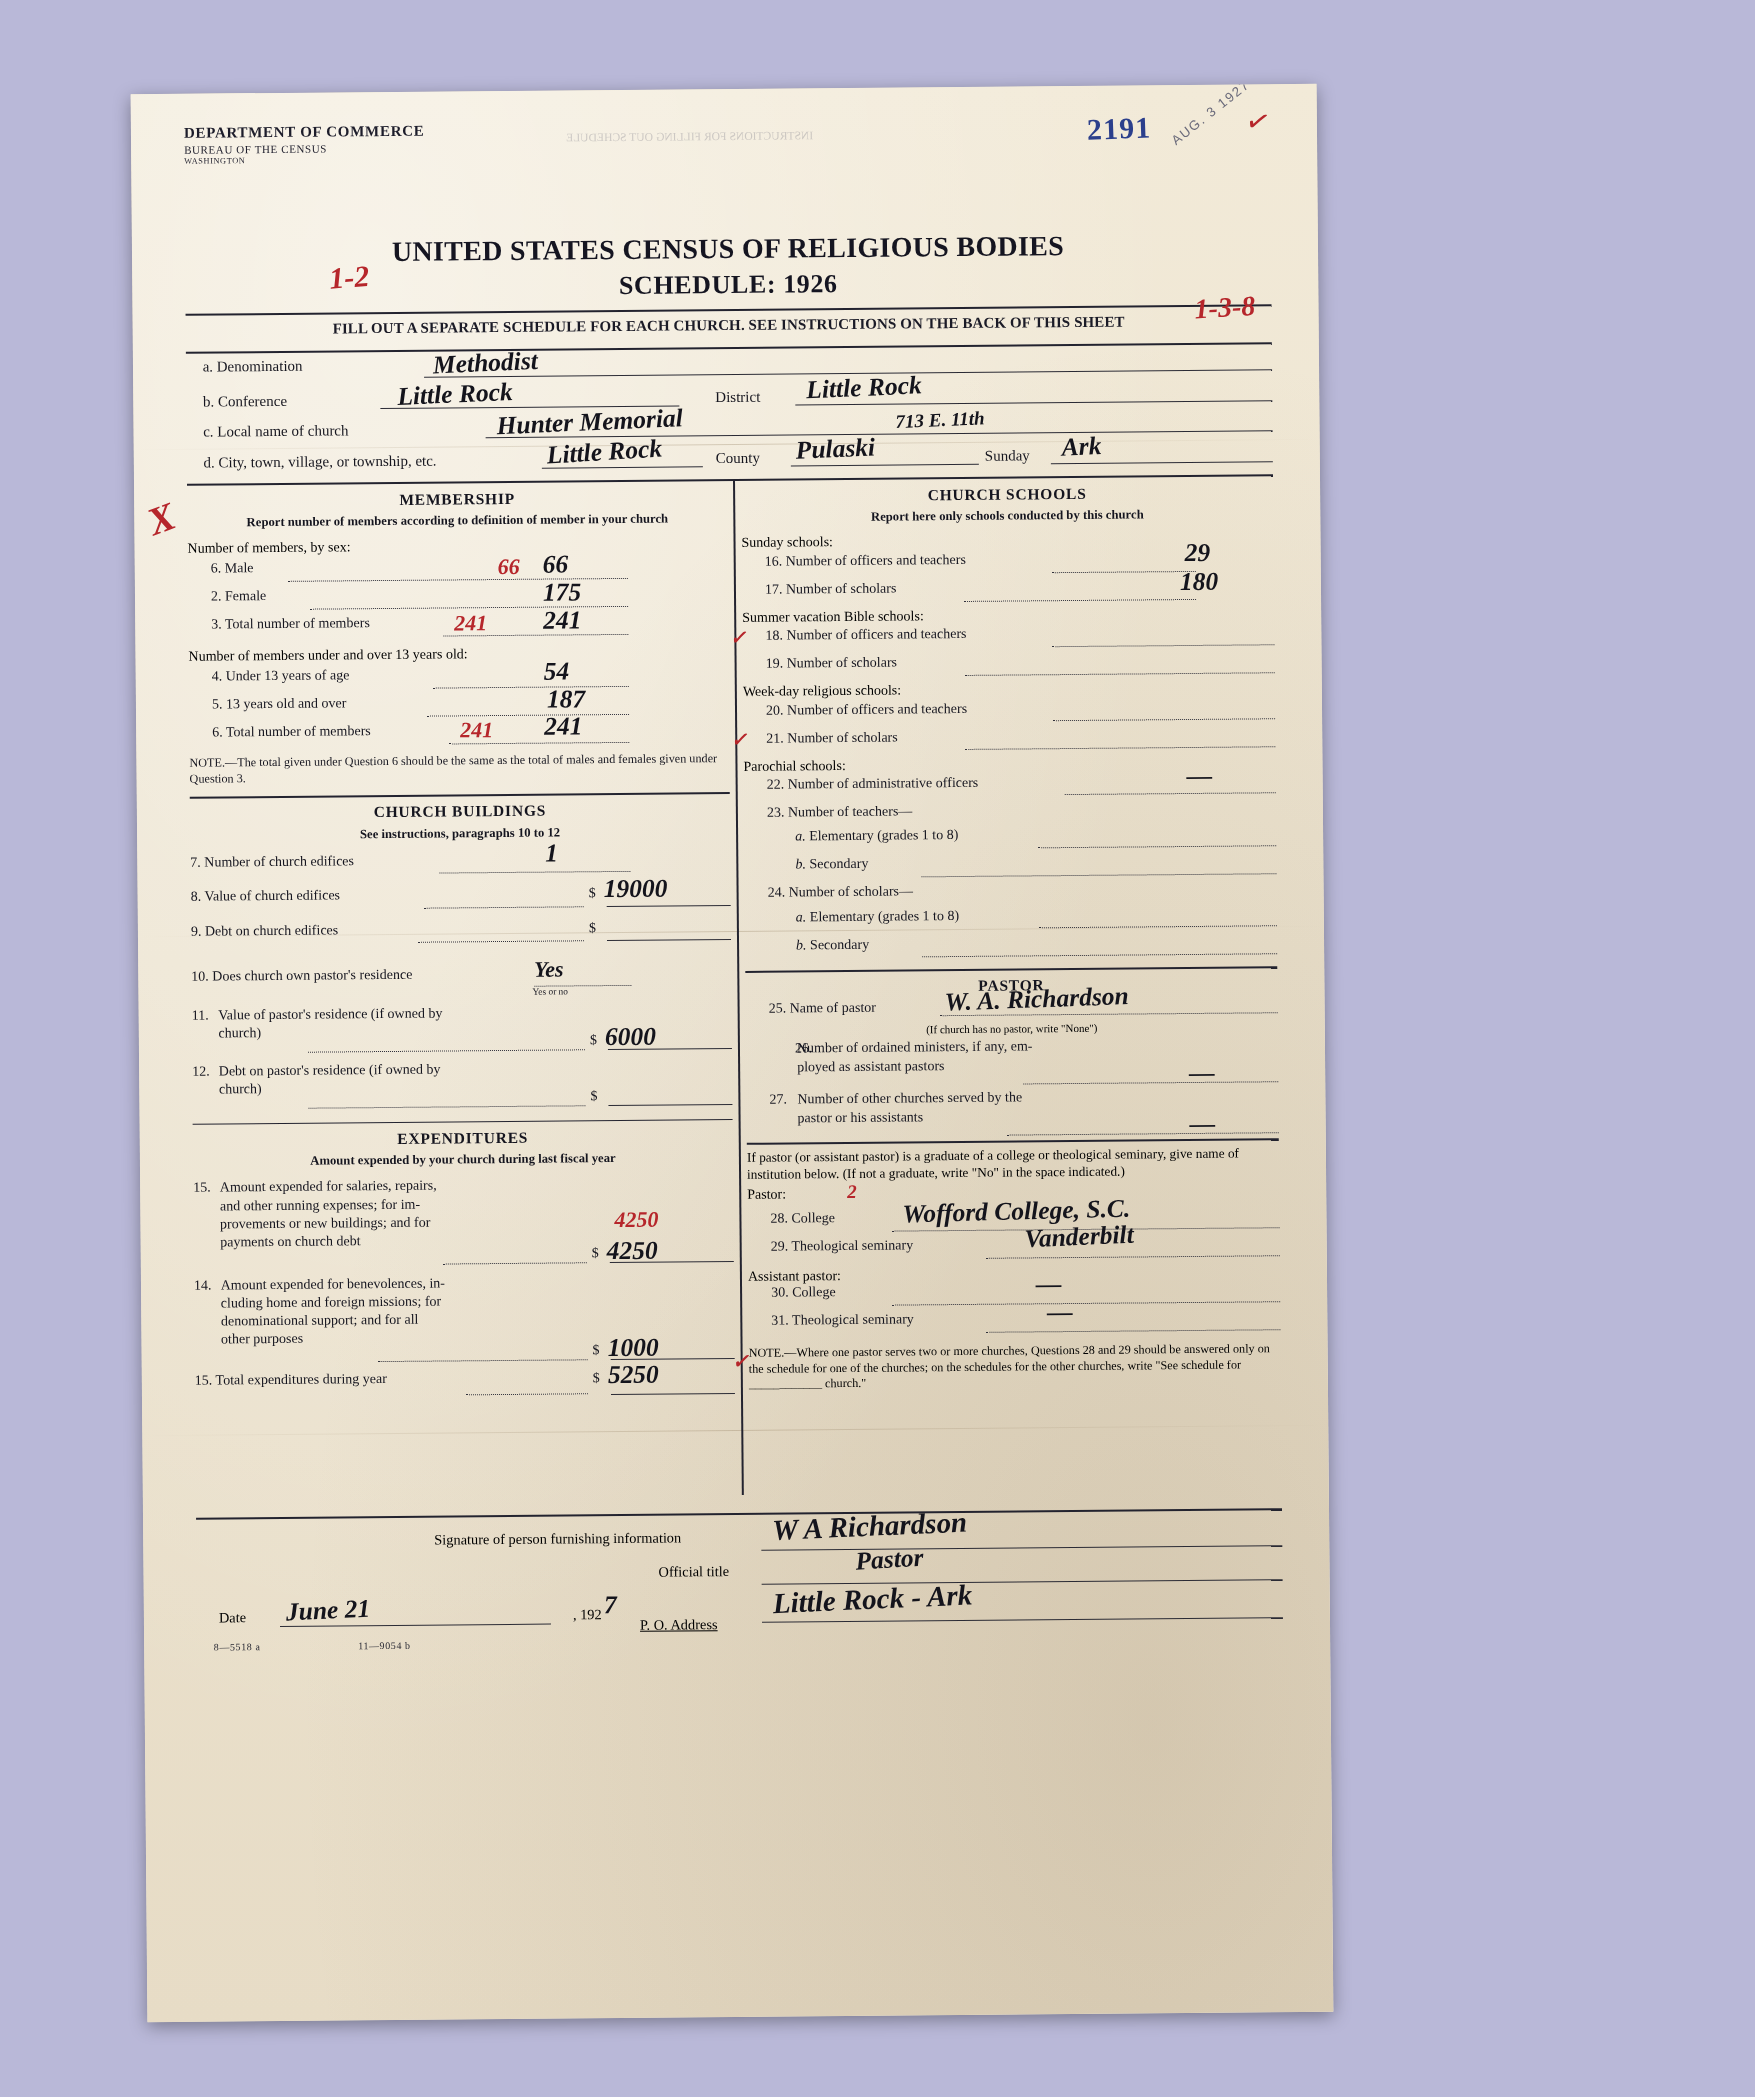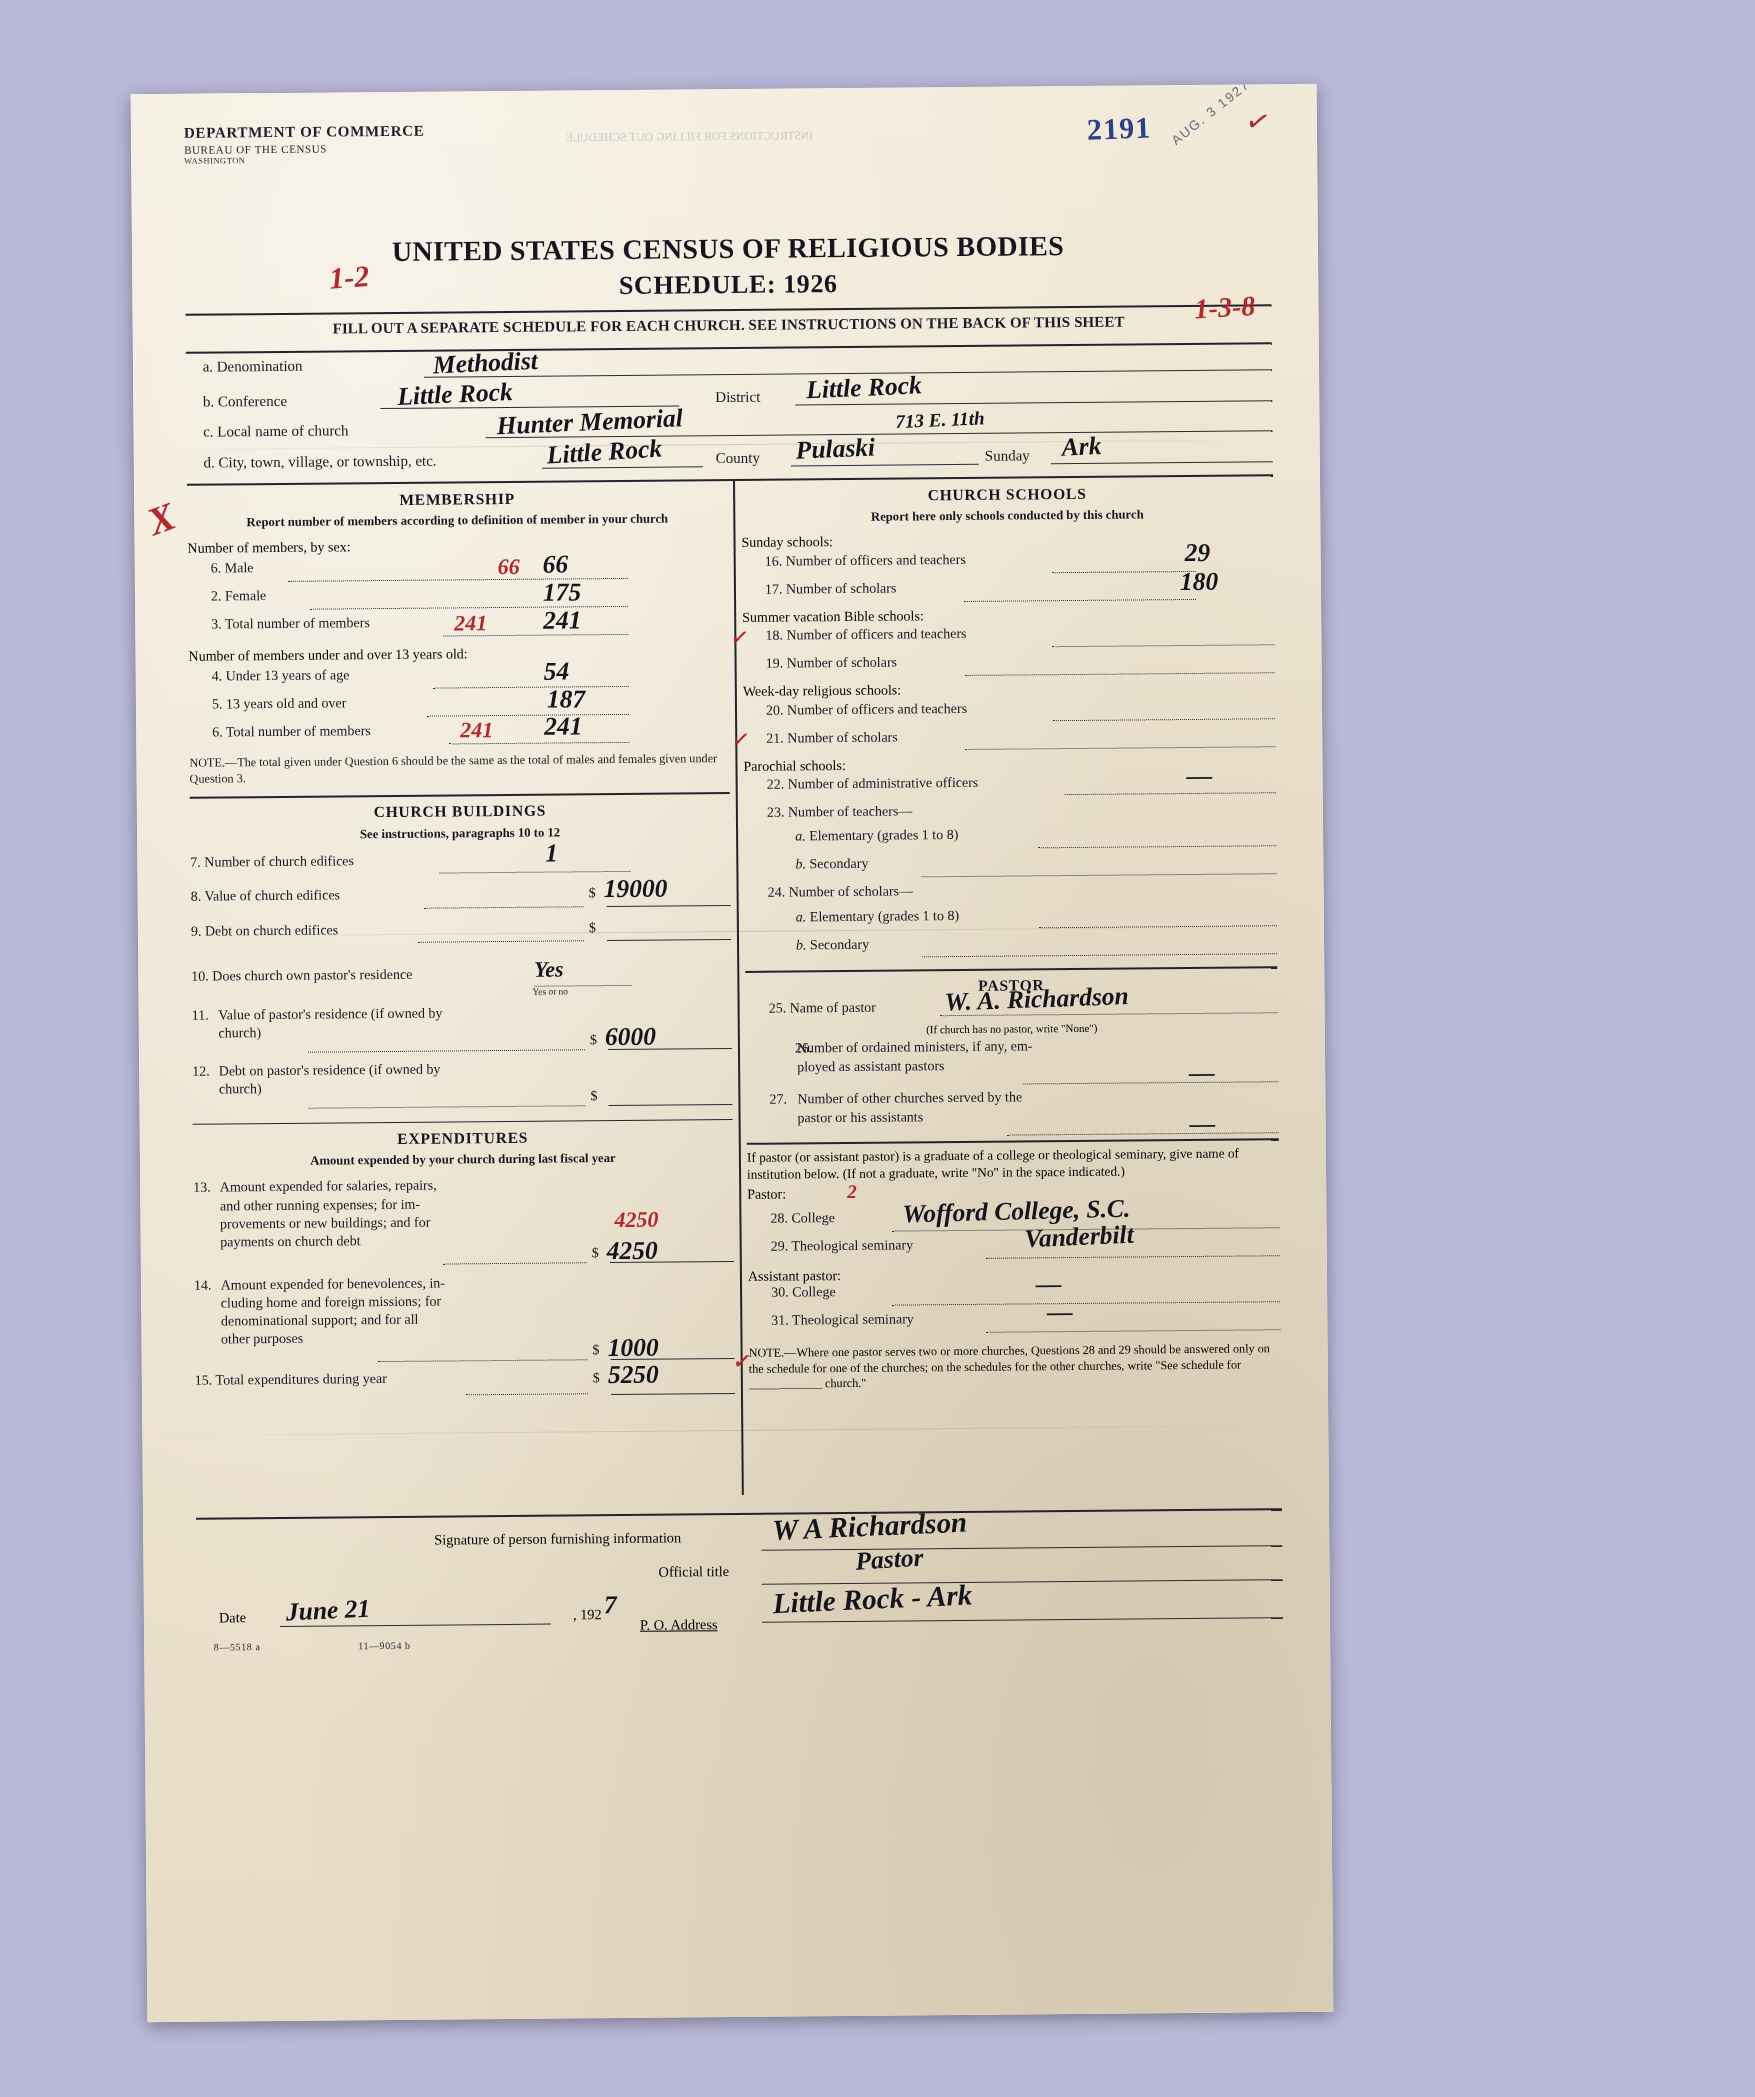--- a/index.html
+++ b/index.html
@@ -295,21 +295,21 @@
           <span class="solidline" style="left:416px;right:0;bottom:5.5px;"></span>
           <span class="hand h-lg" style="left:413px;bottom:2.2px;"></span>
         </div>
 
         <div class="hr" style="margin-top:7.8px;"></div>
 
         <div class="secthead">EXPENDITURES</div>
         <div class="subhead">Amount expended by your church during last fiscal year</div>
 
         <div class="wrapq" style="margin-top:7.8px;position:relative;height:93px;">
-          <span class="idx">13.</span>
+          <span class="idx">15.</span>
           <div class="body">Amount expended for salaries, repairs,<br>and other running expenses; for im-<br>provements or new buildings; and for<br>payments on church debt</div>
           <span class="dotfill" style="left:249px;right:147px;bottom:5.5px;"></span>
           <span style="position:absolute;left:398px;bottom:6.6px;">$</span>
           <span class="solidline" style="left:416px;right:0;bottom:5.5px;"></span>
           <span class="hand h-md red" style="left:421px;bottom:34px;">4250</span>
           <span class="hand h-lg" style="left:413px;bottom:1.1px;">4250</span>
         </div>
 
         <div class="wrapq" style="margin-top:4.4px;position:relative;height:93px;">
           <span class="idx">14.</span>

